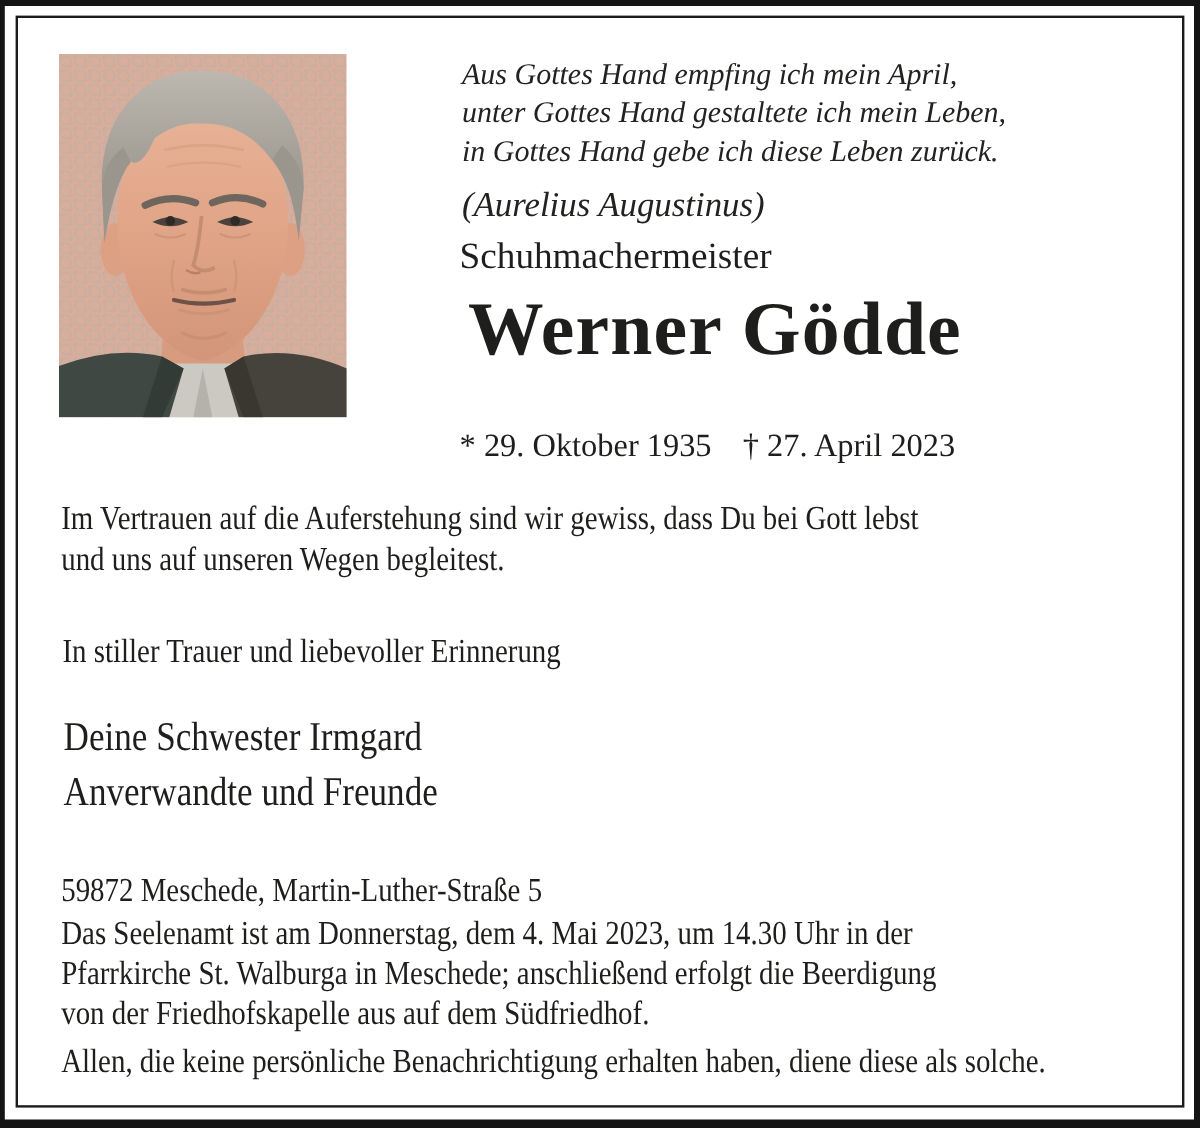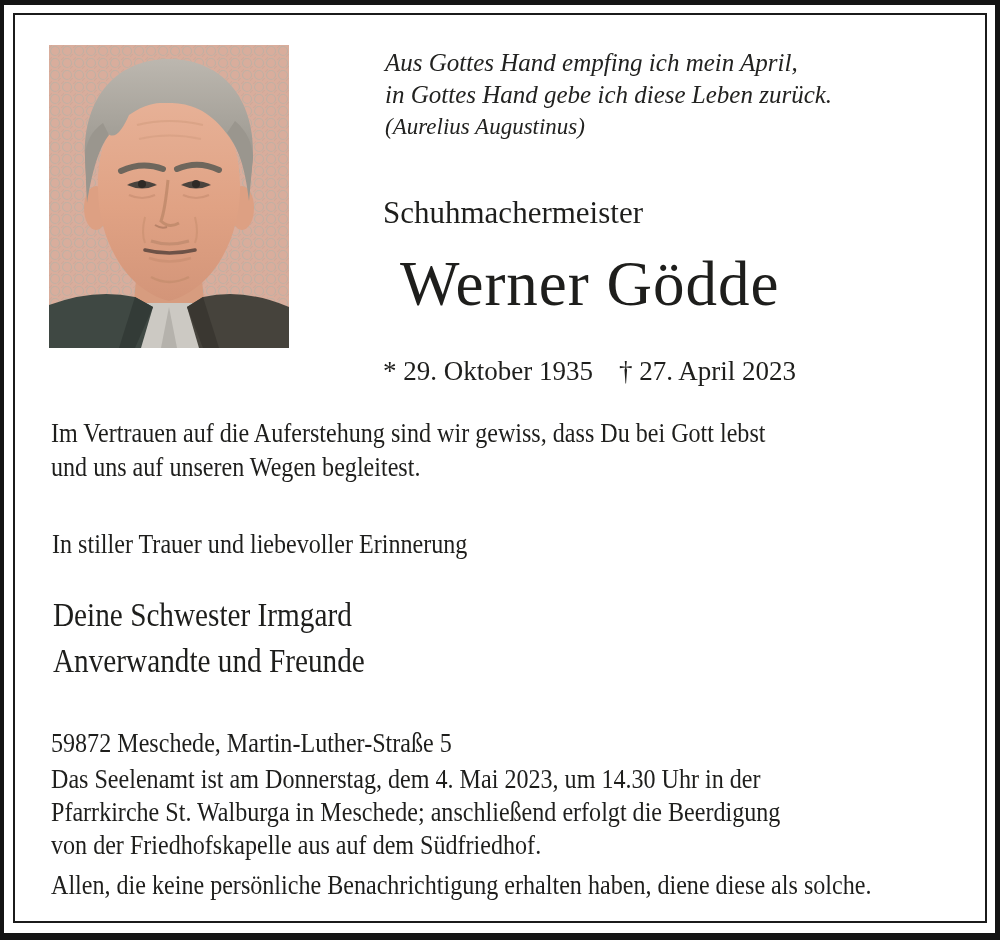--- a/index.html
+++ b/index.html
@@ -46,40 +46,40 @@
   .quote {
     position: absolute;
     left: 385px;
     top: 47px;
     font-style: italic;
     font-size: 25px;
     line-height: 32px;
     color: #222220;
   }
   .quote-attr {
-    font-size: 23px;
+    font-size: 29px;
     line-height: 30px;
-    margin-top: 1px;
+    margin-top: 13px;
   }
   .profession {
     position: absolute;
     left: 383px;
     top: 194px;
     font-size: 31px;
     line-height: 38px;
     font-family: Liberation Serif, serif;
   }
   .name {
     position: absolute;
     left: 383px;
     top: 230px;
-    margin: 17px;
+    margin: 7px;
     font-size: 63px;
     line-height: 74px;
-    font-weight: normal;
+    font-weight: bold;
     letter-spacing: 1px;
   }
   .dates {
     position: absolute;
     left: 383px;
     top: 318px;
     font-size: 27px;
     line-height: 34px;
     margin-top: 36px;
   }
@@ -203,20 +203,21 @@
     <path d="M102,196 Q120,202 140,196" stroke="#b07f64" stroke-width="3" fill="none" opacity="0.5"></path>
     <path d="M96,205 Q120,211 146,205" stroke="#6d5247" stroke-width="3.5" fill="none" stroke-linecap="round"></path>
     <path d="M100,213 Q120,220 142,213" stroke="#c98f72" stroke-width="2.5" fill="none" opacity="0.7"></path>
 
     <path d="M102,232 Q120,242 140,232" stroke="#c08a6b" stroke-width="2.5" fill="none" opacity="0.6"></path>
   </svg>
 </div>
 
 <div class="quote">
   <div>Aus Gottes Hand empfing ich mein April,</div>
+  <div>unter Gottes Hand gestaltete ich mein Leben,</div>
   <div>in Gottes Hand gebe ich diese Leben zurück.</div>
   <div class="quote-attr">(Aurelius Augustinus)</div>
 </div>
 
 <div class="profession">Schuhmachermeister</div>
 <h1 class="name">Werner Gödde</h1>
 <div class="dates">
   <span>* 29. Oktober 1935</span><span class="death">† 27. April 2023</span>
 </div>
 

